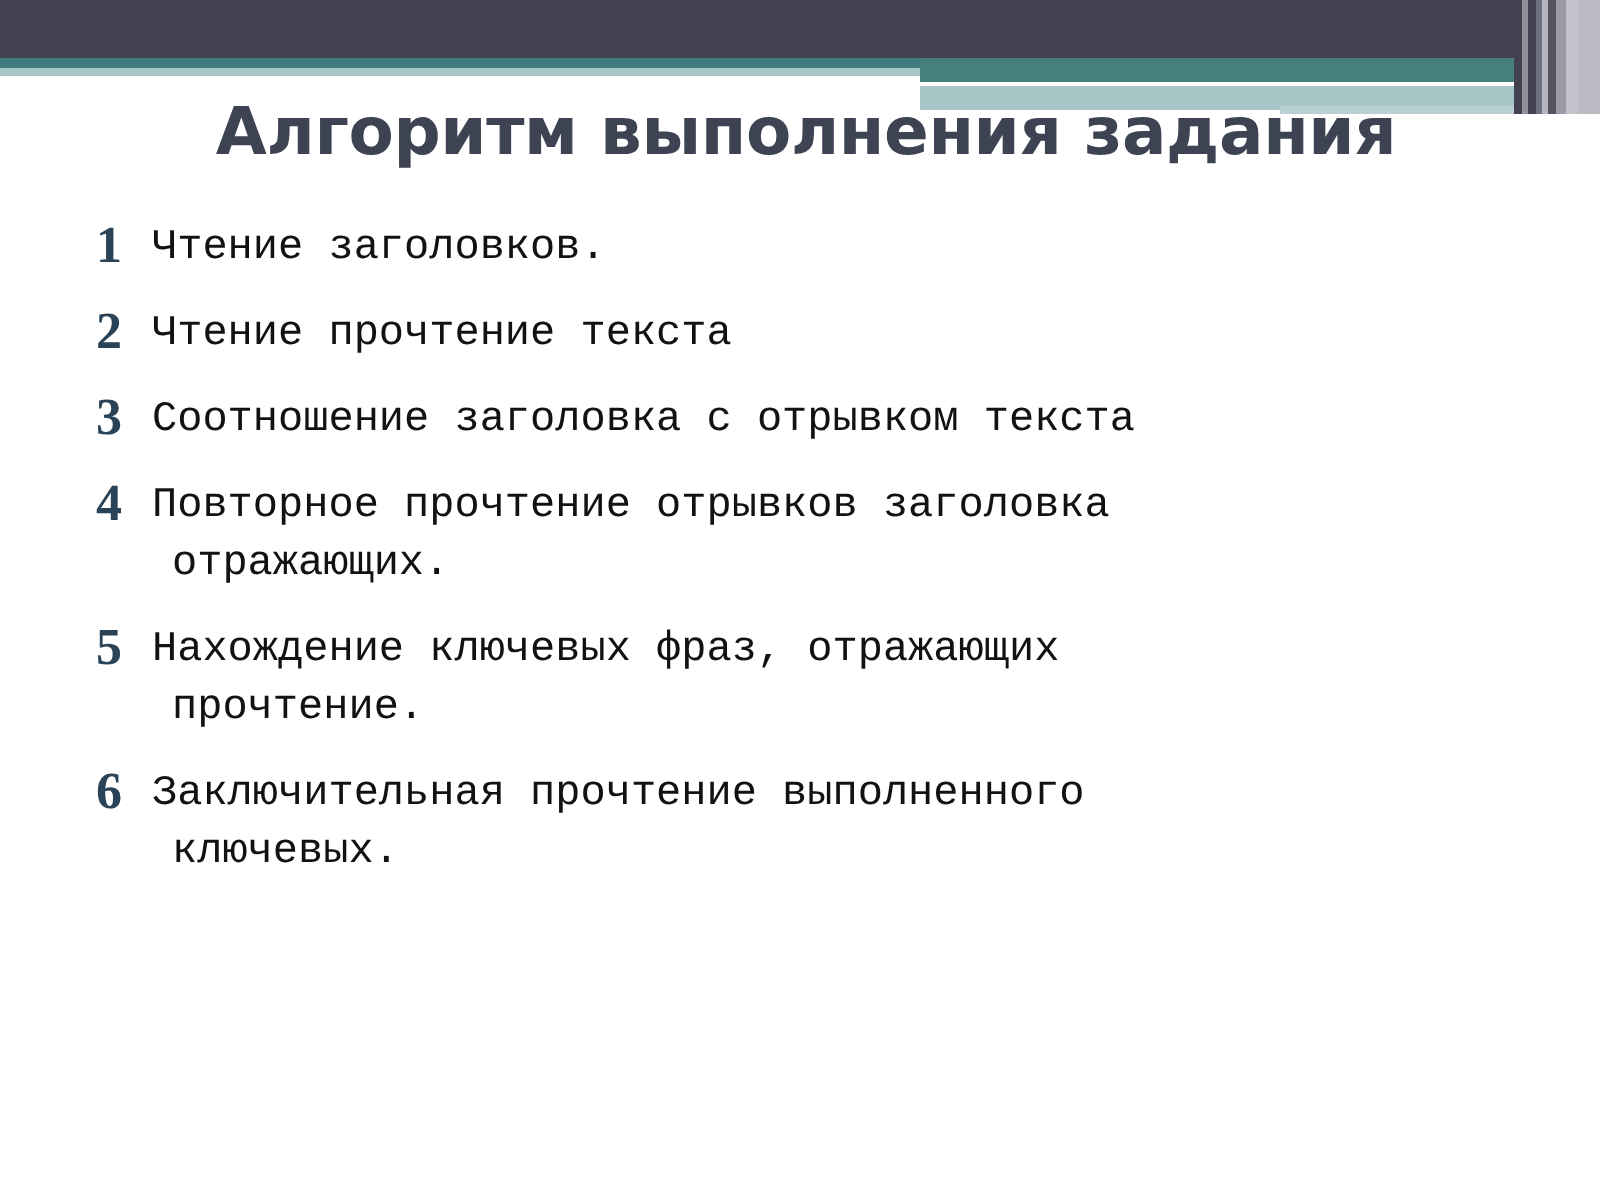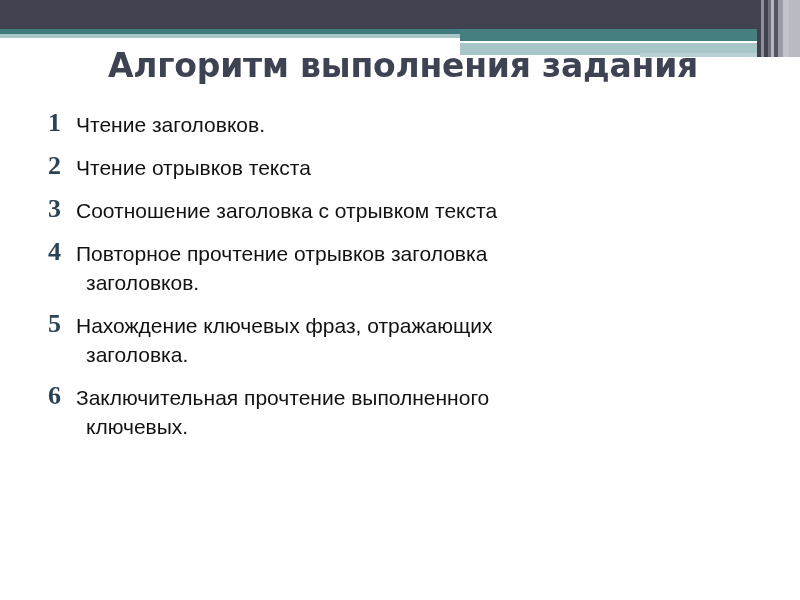--- a/index.html
+++ b/index.html
@@ -133,21 +133,21 @@
     width: 26px;
     font-family: "Liberation Serif", serif;
     font-weight: bold;
     font-size: 26px;
     line-height: 30px;
     color: #2a4356;
     text-align: left;
   }
   .item-text {
     flex: 1 1 auto;
-    font-family: Liberation Sans, sans-serif;
+    font-family: Liberation Mono, monospace;
     font-size: 21px;
     line-height: 29px;
     color: #121212;
     padding-top: 2px;
     padding-left: 2px;
   }
   .item-text .cont {
     display: block;
     padding-left: 10px;
   }
@@ -181,33 +181,33 @@
 
   <div class="title">Алгоритм выполнения задания</div>
 
   <div class="list">
       <div class="item">
         <div class="item-num">1</div>
         <div class="item-text"><span>Чтение заголовков.</span></div>
       </div>
       <div class="item">
         <div class="item-num">2</div>
-        <div class="item-text"><span>Чтение отрывков текста</span></div>
+        <div class="item-text"><span>Чтение прочтение текста</span></div>
       </div>
       <div class="item">
         <div class="item-num">3</div>
         <div class="item-text"><span>Соотношение заголовка с отрывком текста</span></div>
       </div>
       <div class="item">
         <div class="item-num">4</div>
-        <div class="item-text"><span>Повторное прочтение отрывков заголовка</span><span class="cont">заголовков.</span></div>
+        <div class="item-text"><span>Повторное прочтение отрывков заголовка</span><span class="cont">отражающих.</span></div>
       </div>
       <div class="item">
         <div class="item-num">5</div>
-        <div class="item-text"><span>Нахождение ключевых фраз, отражающих</span><span class="cont">заголовка.</span></div>
+        <div class="item-text"><span>Нахождение ключевых фраз, отражающих</span><span class="cont">прочтение.</span></div>
       </div>
       <div class="item">
         <div class="item-num">6</div>
         <div class="item-text"><span>Заключительная прочтение выполненного</span><span class="cont">ключевых.</span></div>
       </div>
     </div>
 
 </div>
 
 </body></html>

